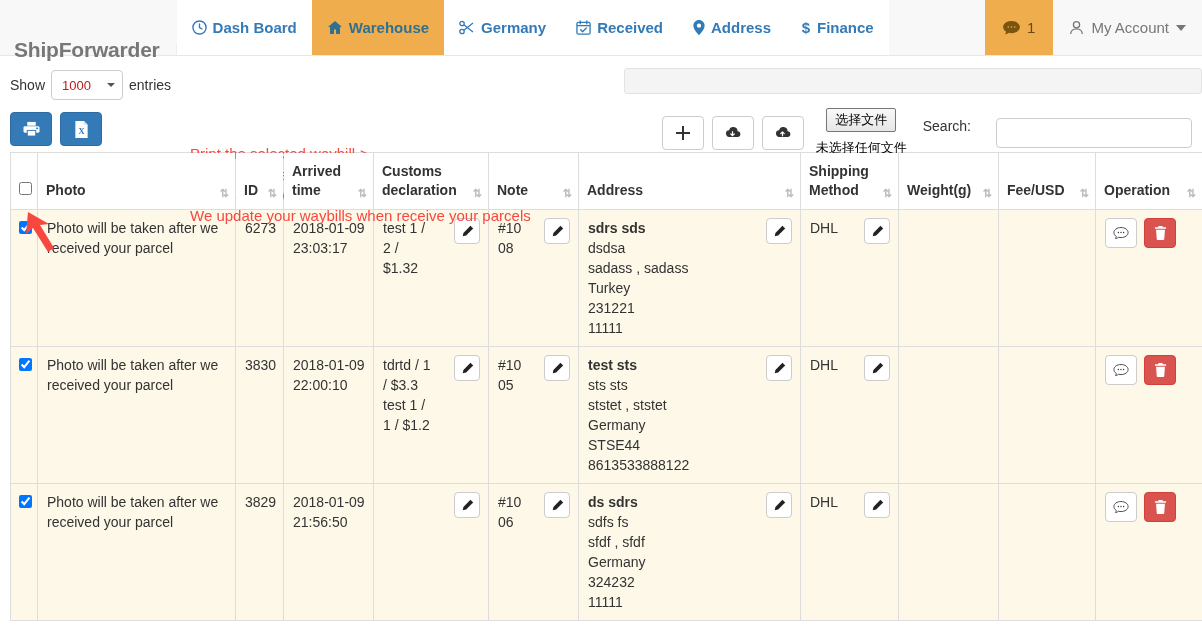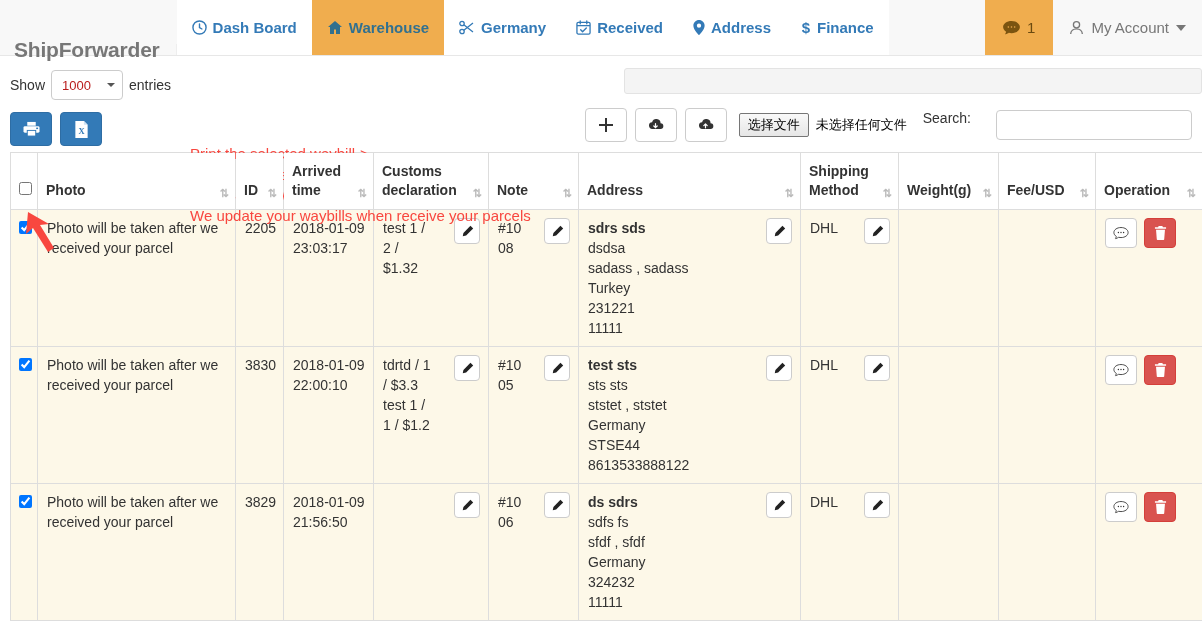--- a/index.html
+++ b/index.html
@@ -123,21 +123,21 @@
   }
   .btn-white {
     width: 42px; height: 34px;
     background: #fff; border: 1px solid #ccc; border-radius: 4px;
     display: flex; align-items: center; justify-content: center;
     color: #333; cursor: pointer; font-size: 16px;
   }
   .file-input {
     display: flex; align-items: center; gap: 7px;
     margin-left: 4px;
-    font-size: 13px; color: #000;
+    font-size: 13px; color: #000; flex-direction: column;
   }
   .file-btn {
     border: 1px solid #767676; border-radius: 2px;
     background: linear-gradient(#f9f9f9, #e6e6e6);
     padding: 2px 8px; font-size: 13px; color: #000; cursor: pointer;
   }
   .search-wrap { display:flex; align-items:flex-start; gap:25px; margin-left: 8px; }
   .search-label { font-size: 14px; color: #333; }
   .search-input {
     width: 196px; height: 30px;
@@ -445,21 +445,21 @@
         </th>
       </tr>
     </thead>
     <tbody>
 
       <tr class="row-h-1">
         <td class="chk">
           <input type="checkbox" checked="" style="">
         </td>
         <td>Photo will be taken after we received your parcel</td>
-        <td>2205</td>
+        <td>6273</td>
         <td>2018-01-09 23:03:17</td>
         <td>
           <div class="cell-flex">
             <div class="cell-text">
               <div>test 1 / 2 / $1.32</div>
             </div>
             <div class="edit-btn">
               <span class="ico">
                 <svg width="13" height="13" viewBox="0 0 14 14">
                     <path d="M10.2.9l2.9 2.9-7.6 7.6-3.6.7.7-3.6z" fill="#222"></path>

